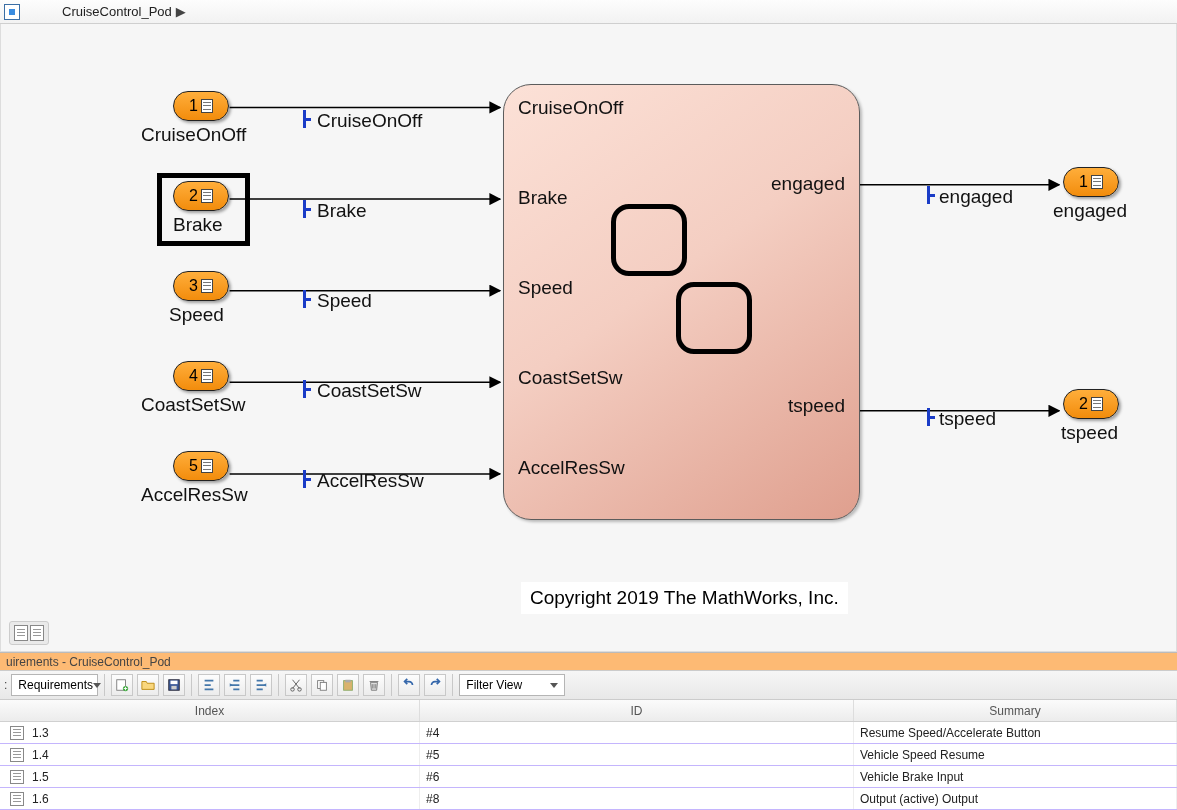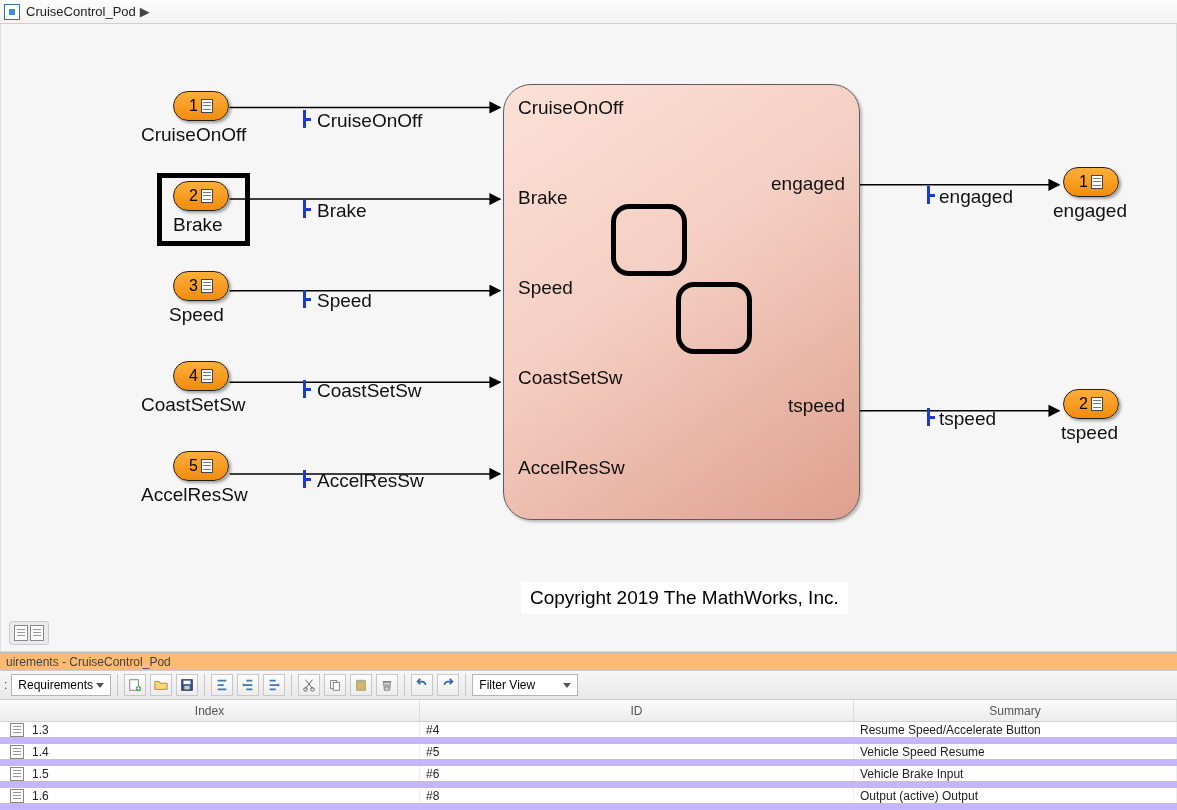--- a/index.html
+++ b/index.html
@@ -3,21 +3,21 @@
 <meta charset="utf-8">
 <style>
 * { box-sizing: border-box; margin: 0; padding: 0; font-family: Arial, Helvetica, sans-serif; }
 body { width: 1177px; height: 810px; background: #fff; display: flex; flex-direction: column; overflow: hidden; }
 
 
 .breadcrumb { height: 24px; background: linear-gradient(#fdfdfd,#f2f2f2); border-bottom: 1px solid #cfcfcf; display: flex; align-items: center; padding: 0 4px; font-size: 13px; }
 .bc-icon { width: 16px; height: 16px; background: #fff; border: 1px solid #3a6ea5; margin-right: 6px; display: flex; align-items: center; justify-content: center; }
 .bc-icon .pa { width: 6px; height: 6px; background: #3a8ce0; }
 .bc-chev { margin: 0 4px; color: #444; }
-.bc-label { color: #222; }
+.bc-label { color: #222; margin-left: 36px; }
 
 
 .canvas { position: relative; flex: 1; background: #f6f6f6; border: 1px solid #ddd; border-top: none; }
 
 
 .port { position: absolute; width: 56px; height: 30px; border-radius: 15px; background: linear-gradient(#ffae3b,#f28c0c); border: 1px solid #222; box-shadow: 2px 2px 3px rgba(0,0,0,.35); display: flex; align-items: center; justify-content: center; gap: 3px; }
 .port .num { font-size: 16px; }
 .port .req { width: 12px; height: 14px; background: #fff; border: 1px solid #444; display: flex; flex-direction: column; justify-content: space-around; padding: 1px; }
 .port .req i { display: block; height: 1px; background: #777; }
 .port-label { position: absolute; font-size: 19px; color: #111; }
@@ -44,32 +44,32 @@
 
 
 .status-icons { position: absolute; left: 8px; bottom: 6px; display: flex; gap: 2px; background: #eaeaea; padding: 3px 4px; border: 1px solid #ccc; border-radius: 3px; }
 .status-icons span { width: 14px; height: 16px; background: #fff; border: 1px solid #888; position: relative; }
 .status-icons span::after { content: ''; position: absolute; left: 2px; right: 2px; top: 3px; height: 1px; background: #999; box-shadow: 0 3px 0 #999, 0 6px 0 #999; }
 
 
 .req-title { height: 18px; border-top: 1px solid #bbb; background: #fdba74; font-size: 12px; color: #444; padding: 2px 6px; }
 .toolbar { height: 30px; background: linear-gradient(#f6f6f6,#e8e8e8); border-top: 1px solid #ccc; border-bottom: 1px solid #ccc; display: flex; align-items: center; gap: 4px; padding: 0 4px; }
 .tb-combo, .tb-filter { height: 22px; font-size: 12px; border: 1px solid #b5b5b5; background: #fff; padding: 0 6px; }
-.tb-combo { width: 100px; display: flex; align-items: center; justify-content: space-between; }
+.tb-combo { width: 87px; display: flex; align-items: center; justify-content: space-between; }
 .tb-filter { width: 106px; display: flex; align-items: center; justify-content: space-between; }
 .tb-sep { width: 1px; height: 22px; background: #c8c8c8; margin: 0 2px; }
 .tb-btn { width: 22px; height: 22px; border: 1px solid #c8c8c8; background: linear-gradient(#fdfdfd,#ececec); display: flex; align-items: center; justify-content: center; }
 .tb-btn svg { width: 14px; height: 14px; }
 .dropcaret { width: 0; height: 0; border-left: 4px solid transparent; border-right: 4px solid transparent; border-top: 5px solid #555; }
 
 
 .table { flex: 0 0 auto; }
 .thead { display: flex; height: 22px; background: linear-gradient(#fbfbfb,#ececec); border-bottom: 1px solid #d0d0d0; font-size: 12px; color: #555; }
 .th { display: flex; align-items: center; justify-content: center; border-right: 1px solid #ddd; }
-.trow { display: flex; height: 22px; border-bottom: 7px solid #c4b5fd; font-size: 12px; color: #222; }
+.trow { display: flex; height: 22px; border-bottom: 1px solid #c4b5fd; font-size: 12px; color: #222; }
 .td { display: flex; align-items: center; border-right: 1px solid #eee; padding: 0 6px; }
 .col-idx { width: 420px; }
 .col-id { width: 434px; }
 .col-sum { flex: 1; }
 .req-ic { width: 14px; height: 14px; background: #fff; border: 1px solid #888; margin: 0 8px 0 4px; position: relative; }
 .req-ic::after { content: ''; position: absolute; left: 2px; right: 2px; top: 2px; height: 1px; background: #999; box-shadow: 0 3px 0 #999, 0 6px 0 #999; }
 </style>
 </head>
 <body>
 

